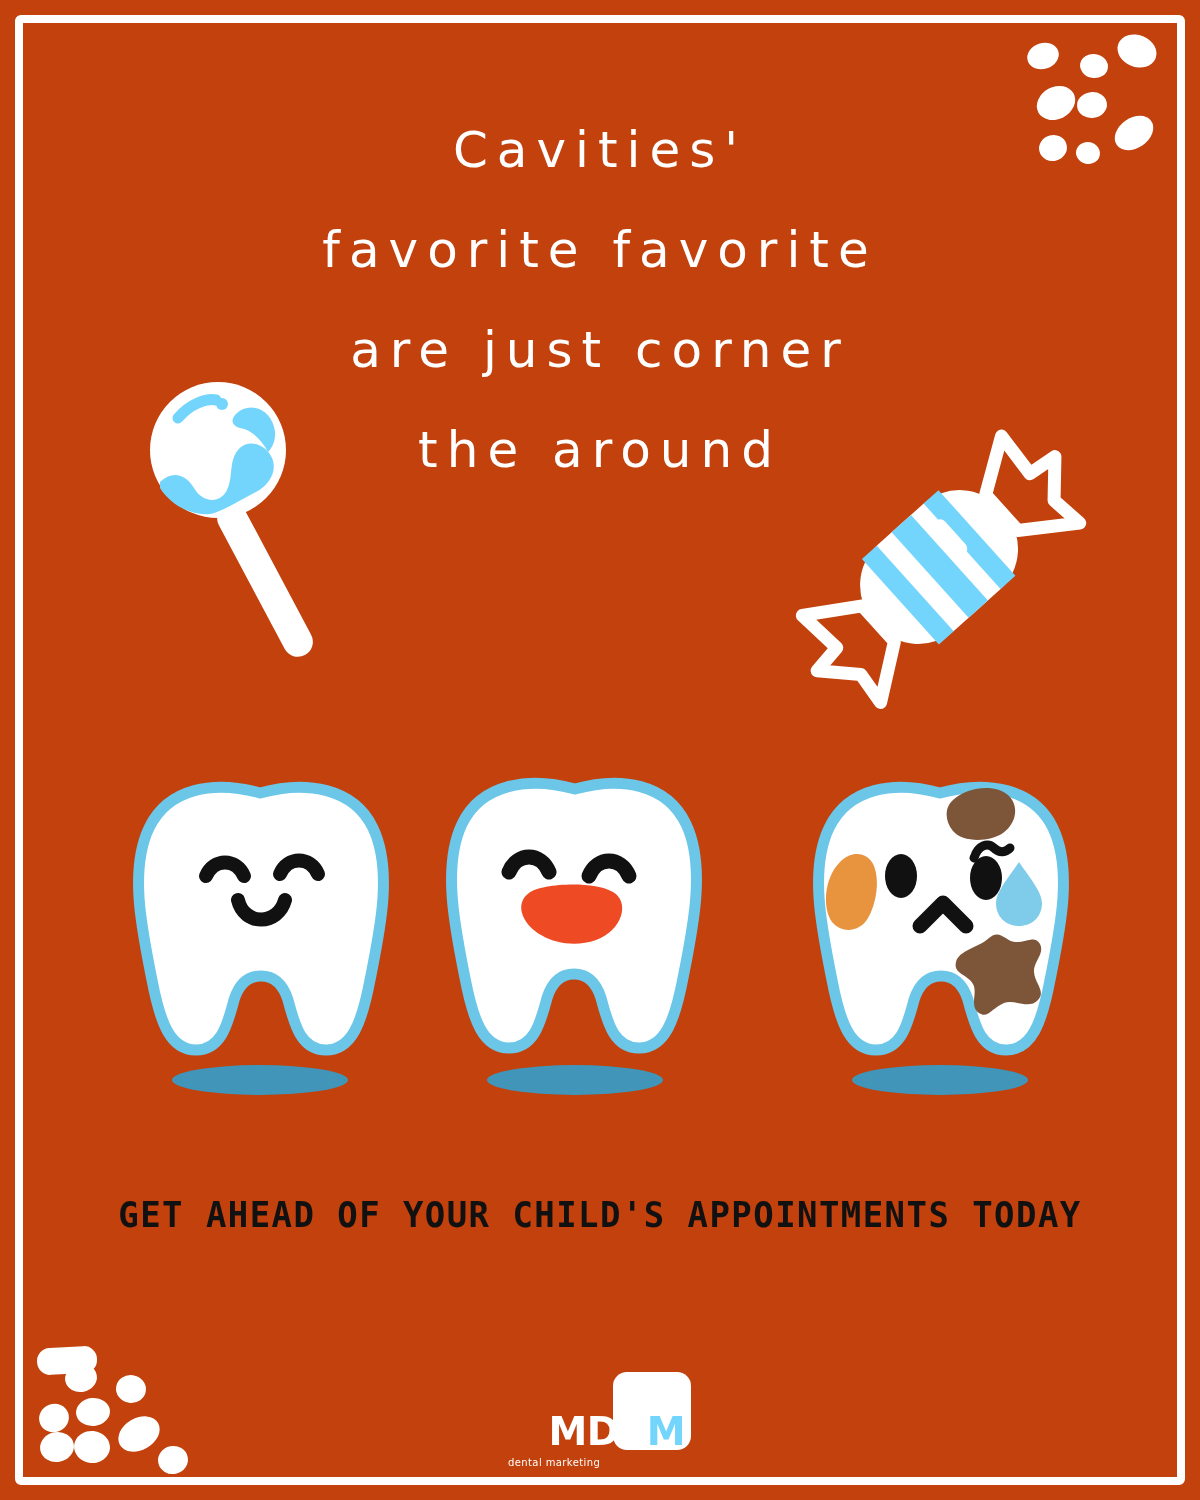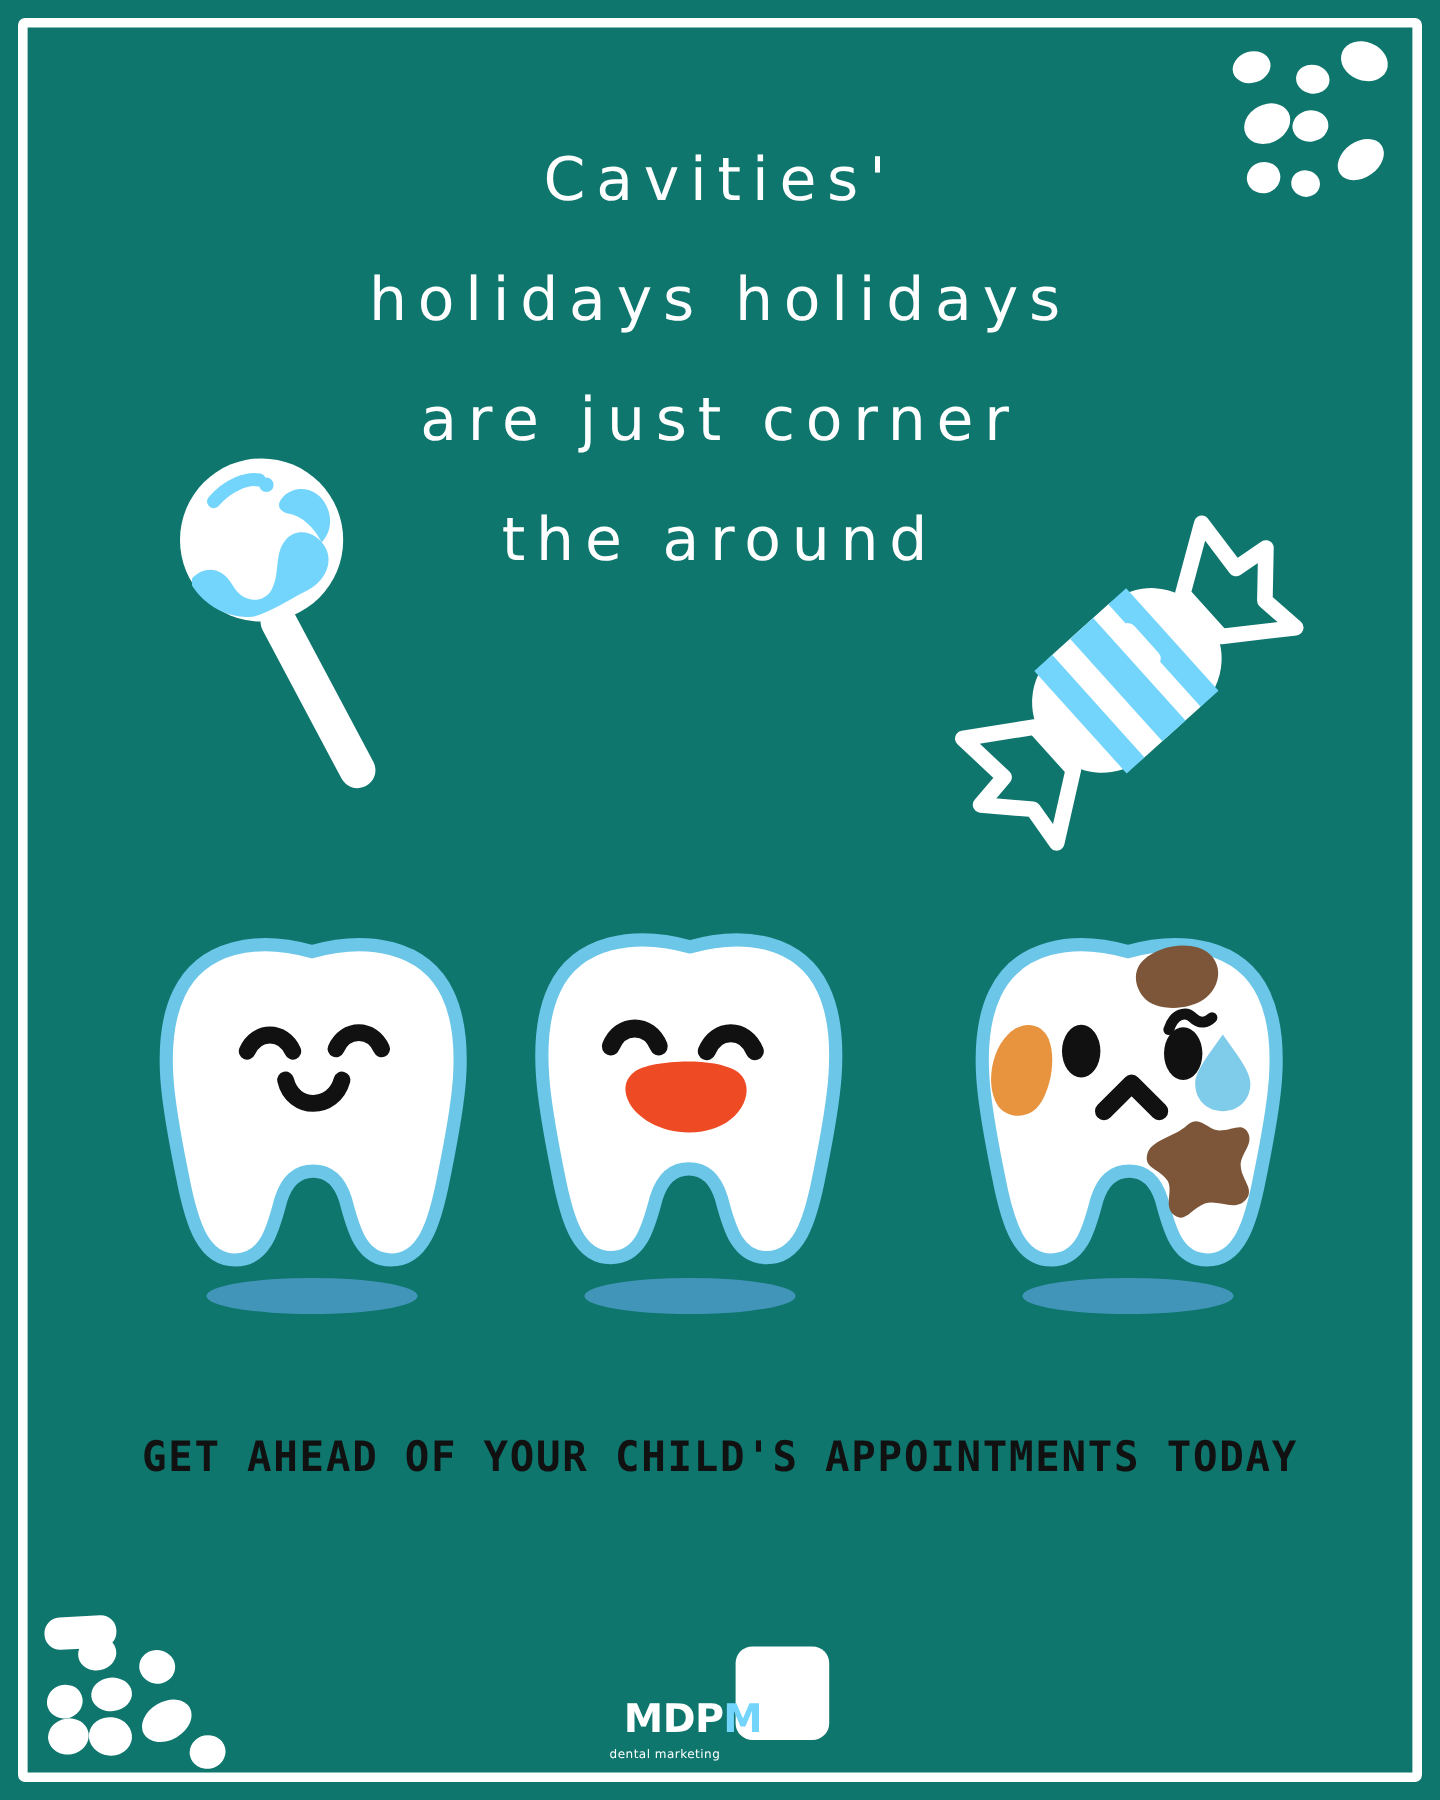--- a/index.html
+++ b/index.html
@@ -8,21 +8,21 @@
     background: #ffffff;
   }
   body {
     font-family: "DejaVu Sans", sans-serif;
   }
 
   #poster {
     position: relative;
     width: 1200px;
     height: 1500px;
-    background: #0f766e;
+    background: #c2410c;
     overflow: hidden;
   }
 
   
   .frame {
     position: absolute;
     left: 15px;
     top: 15px;
     width: 1170px;
     height: 1470px;
@@ -82,23 +82,23 @@
     width: 78px;
     height: 78px;
     background: #ffffff;
     border-radius: 14px;
   }
   .logo-word {
     position: absolute;
     left: 0;
     top: 38px;
     width: 215px;
-    text-align: center;
+    text-align: right;
     font-family: "DejaVu Sans", sans-serif;
-    font-size: 33px;
+    font-size: 39px;
     font-weight: 700;
     letter-spacing: -0.5px;
     line-height: 44px;
     color: #ffffff;
   }
   .logo-word .blue-m {
     color: #74d5fc;
   }
   .logo-sub {
     position: absolute;
@@ -293,21 +293,21 @@
                C 1042 917, 1032 926, 1019 926
                C 1006 926, 996 917, 996 903
                C 996 892, 1008 878, 1019 862 Z" fill="#7fccea"></path>
     </g>
   </svg>
 
   <div class="frame"></div>
 
   <div class="headline">
     <span class="headline-line">Cavities'</span>
-    <span class="headline-line">holidays holidays</span>
+    <span class="headline-line">favorite favorite</span>
     <span class="headline-line">are just corner</span>
     <span class="headline-line">the around</span>
   </div>
 
   <div class="tagline">GET AHEAD OF YOUR CHILD'S APPOINTMENTS TODAY</div>
 
   <div class="logo">
     <div class="logo-square"></div>
     <div class="logo-word"><span>MDP</span><span class="blue-m">M</span></div>
     <div class="logo-sub">dental marketing</div>

